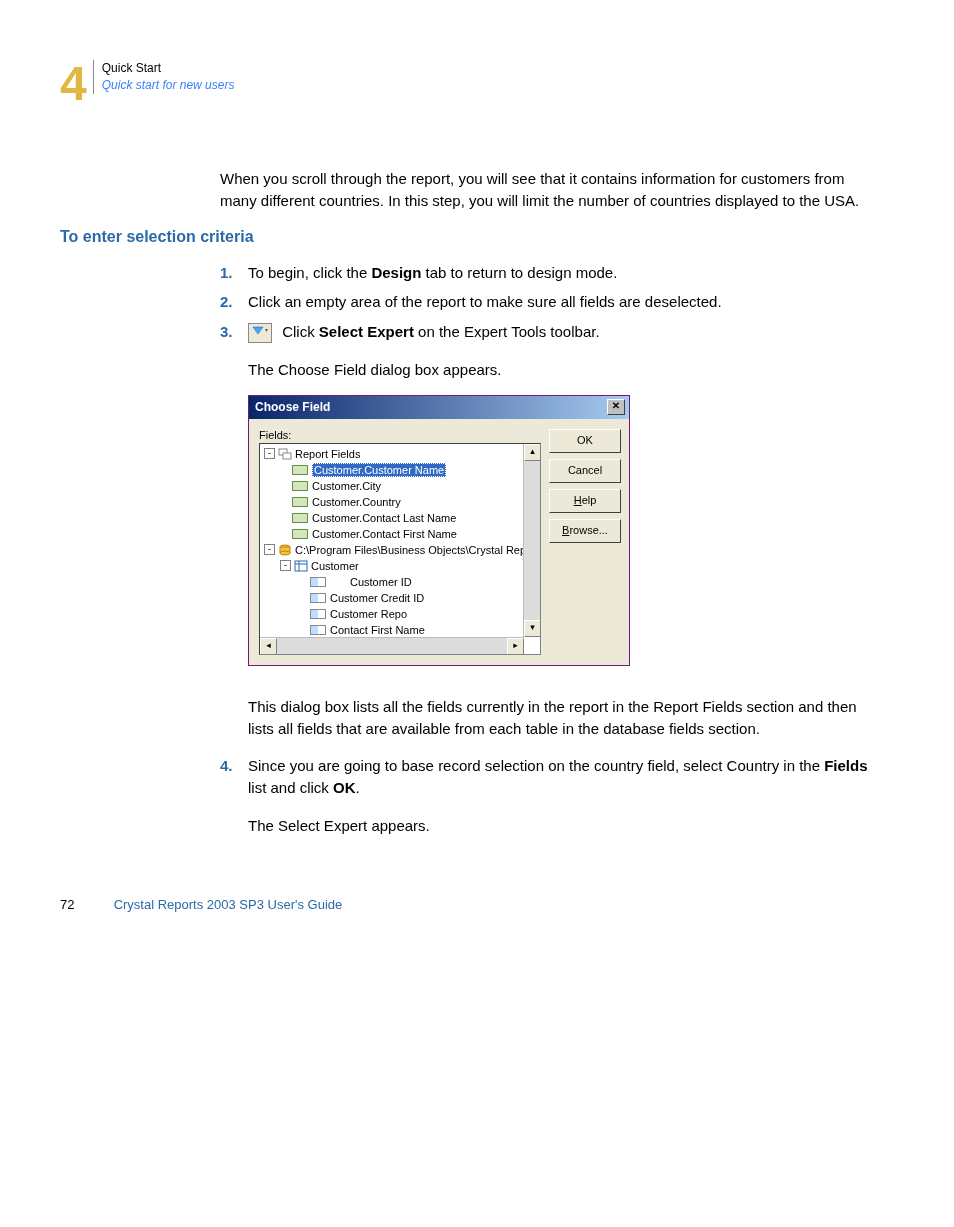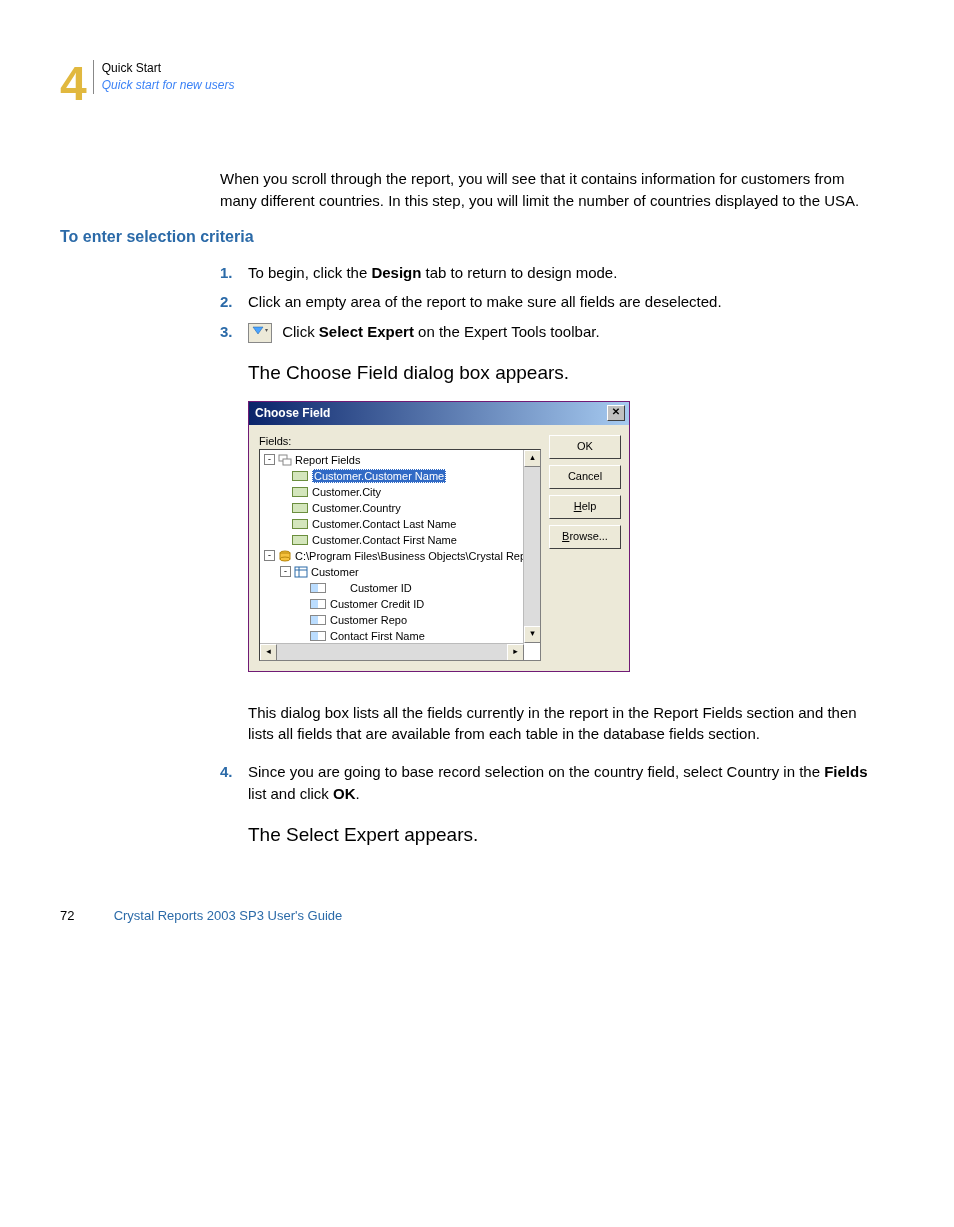--- a/index.html
+++ b/index.html
@@ -83,21 +83,21 @@
     vertical-align: middle;
     margin-right: 6px;
     position: relative;
   }
   .icon-btn svg {
     position: absolute;
     top: 1px; left: 2px;
   }
   .sub-text {
     margin-left: 188px;
-    font-size: 19px;
+    font-size: 15px;
     line-height: 1.45;
     margin-top: 8px;
     margin-bottom: 14px;
   }
   
   .dialog {
     margin-left: 188px;
     width: 380px;
     border: 1px solid #701a75;
     background: #ece9d8;

